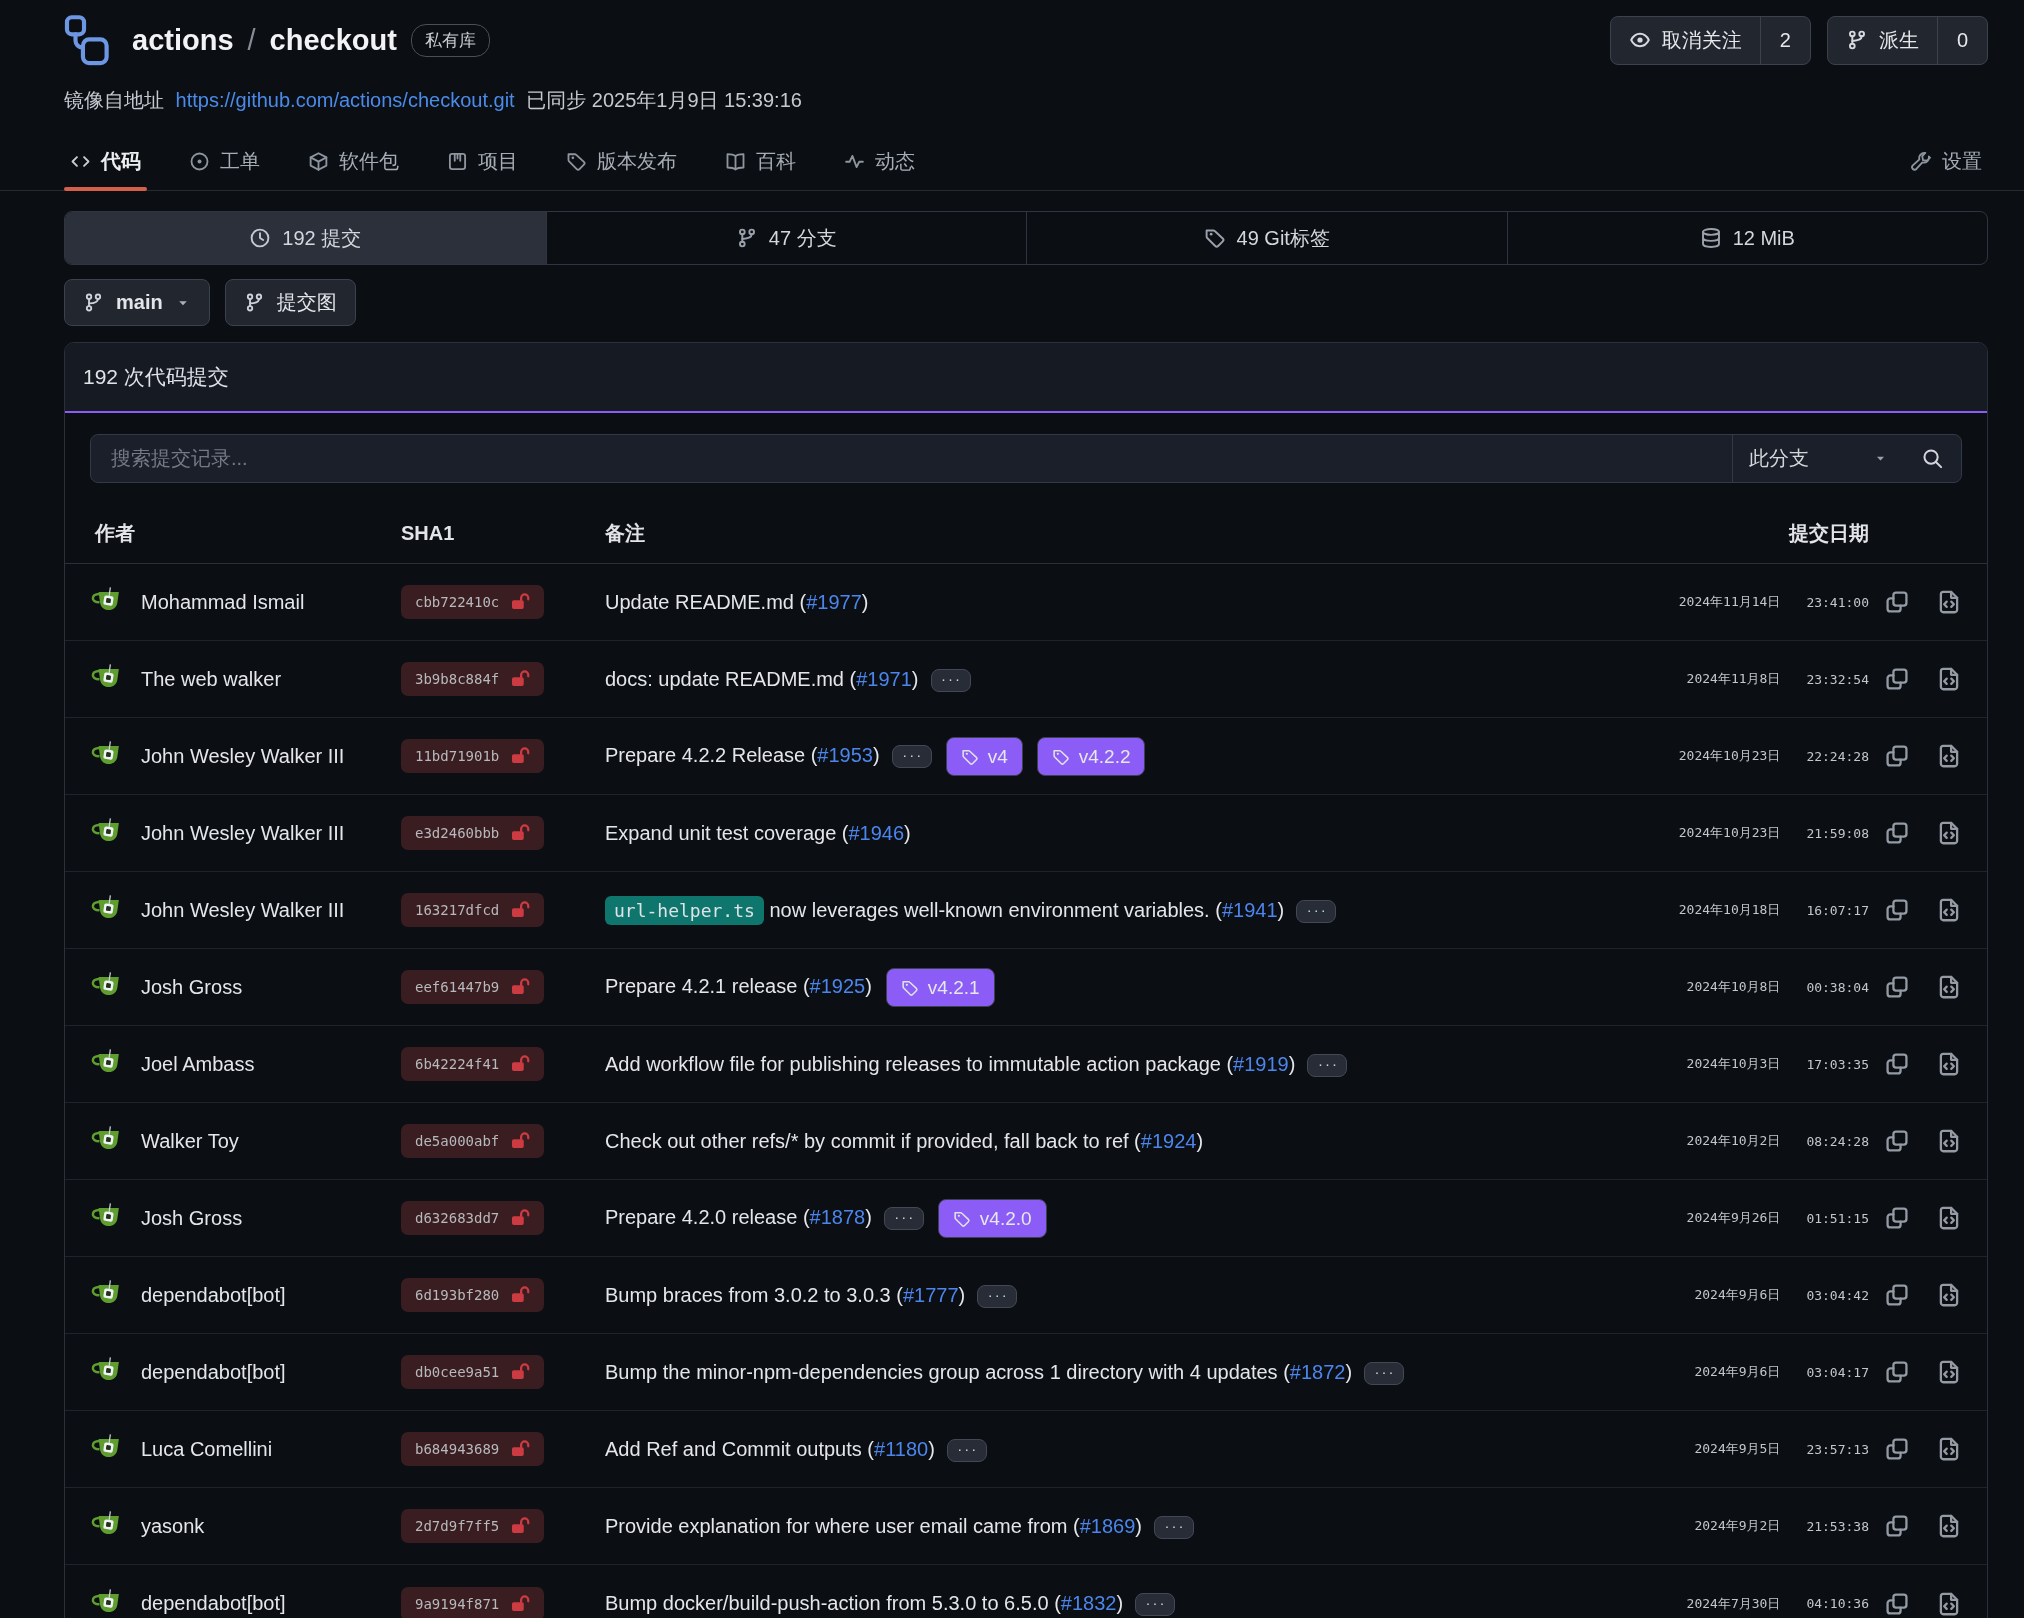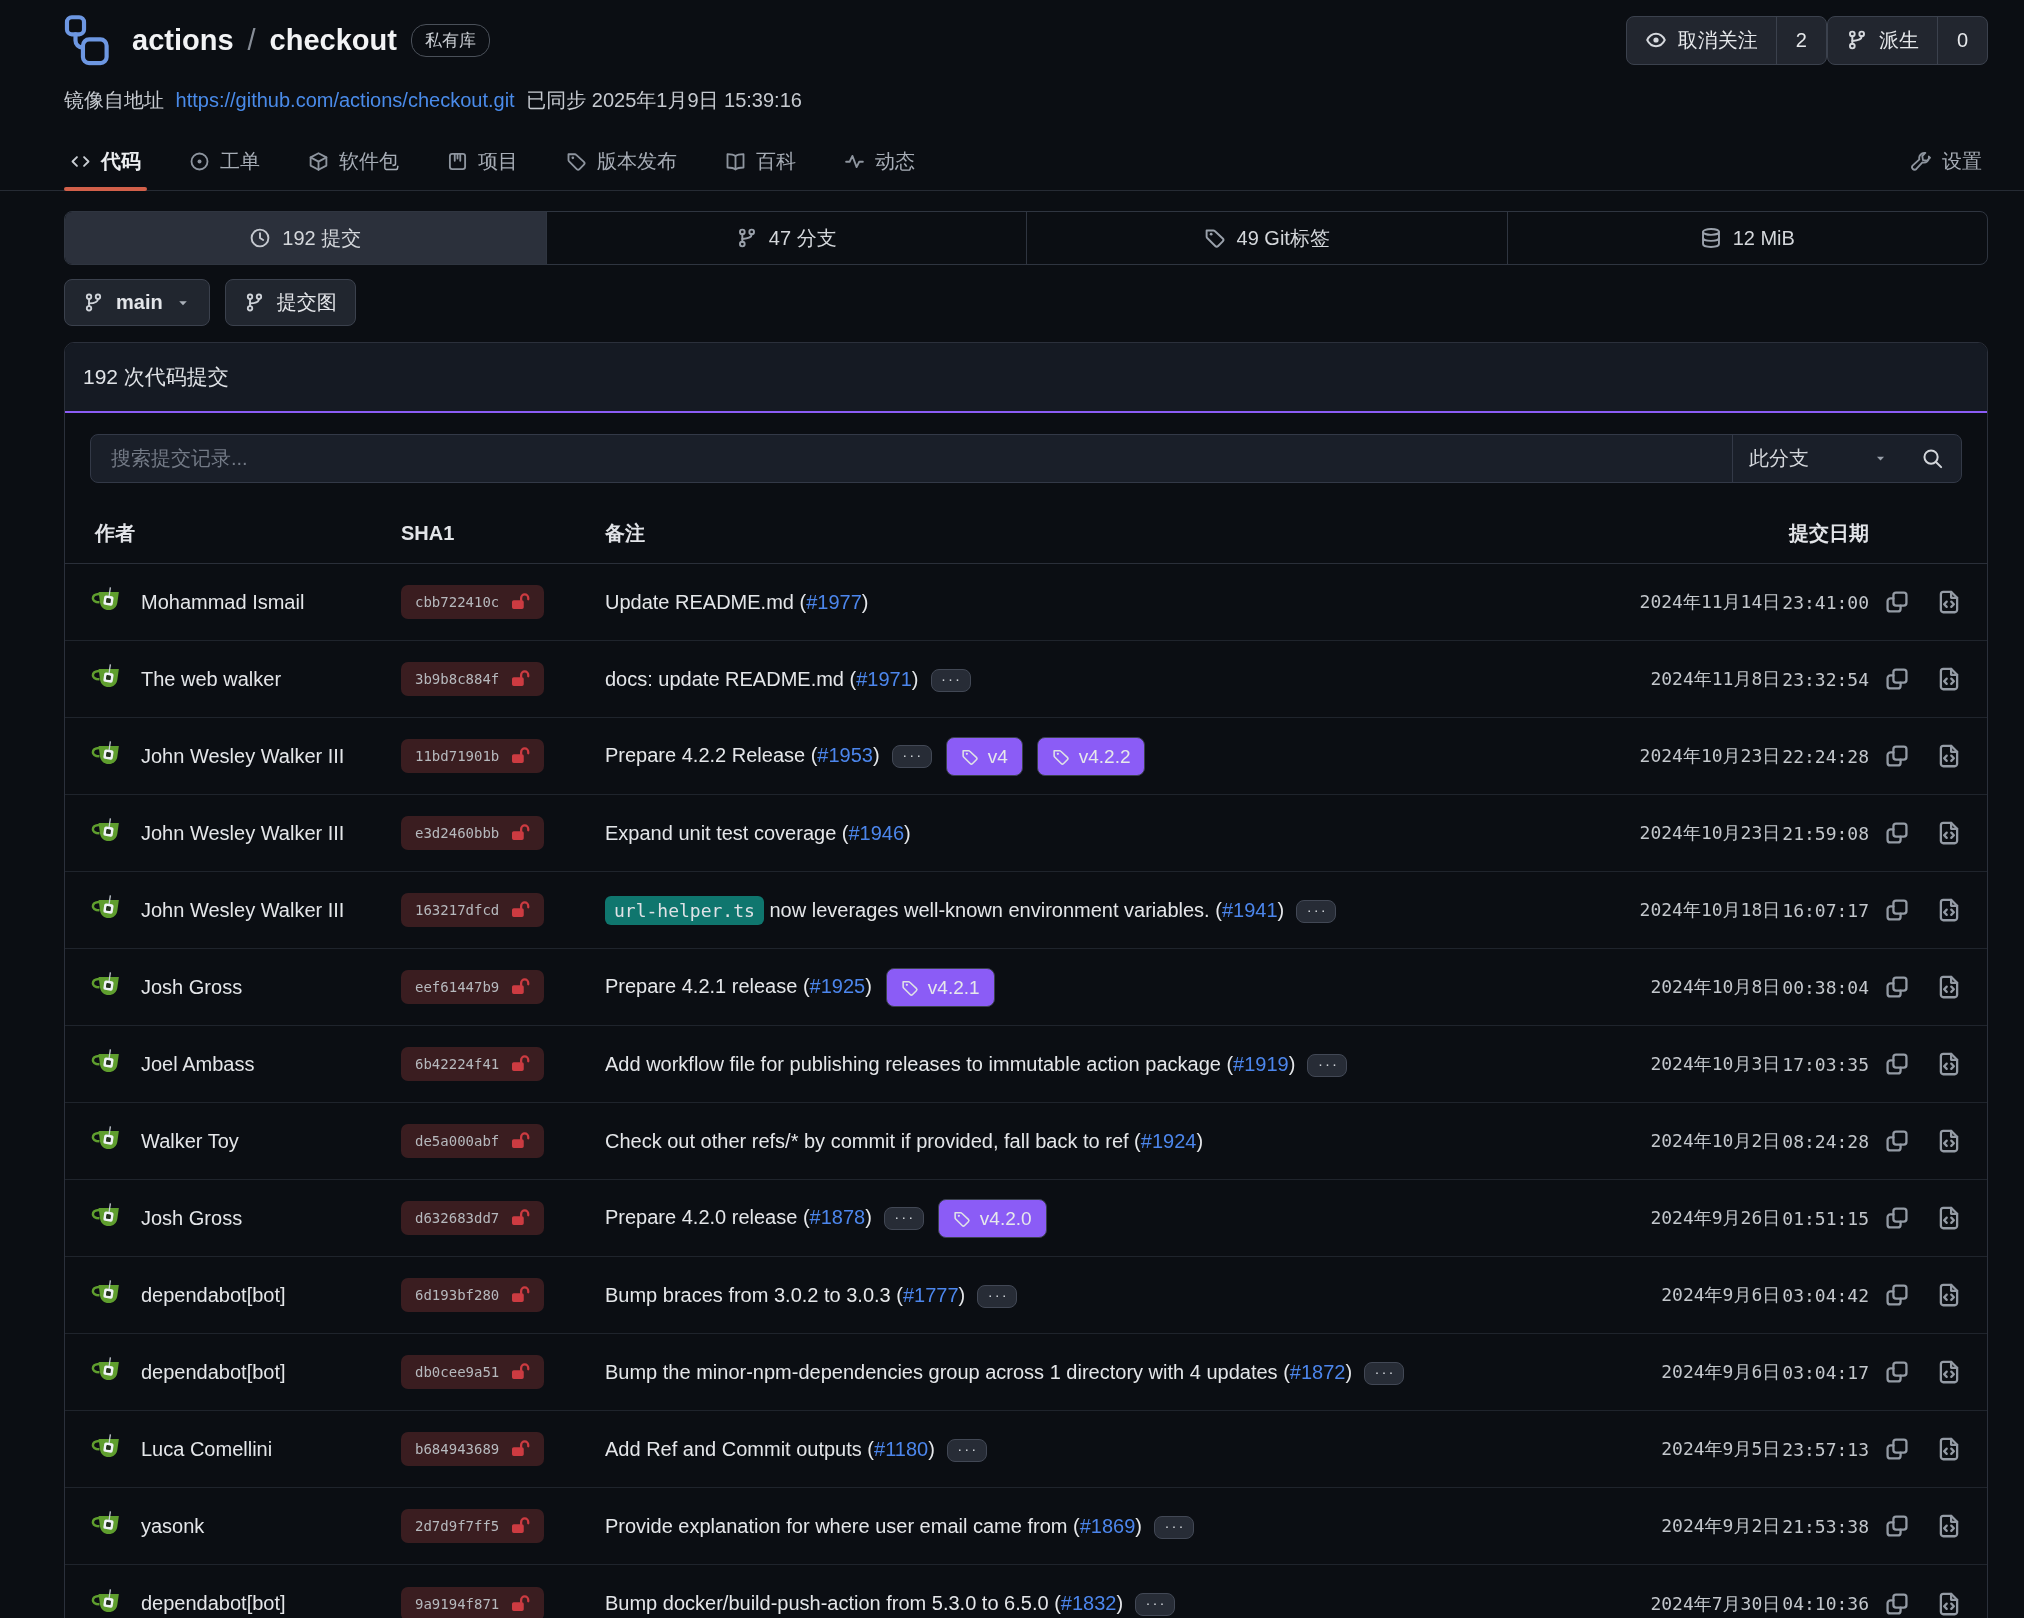--- a/index.html
+++ b/index.html
@@ -16,21 +16,21 @@
 
   .container { padding-left:64px; padding-right:36px; }
 
   
   .top-header { display:flex; align-items:center; padding-top:14px; }
   .site-logo { color:#6d97e2; cursor:pointer; }
   .repo-title { display:flex; align-items:center; gap:14px; margin-left:22px; font-size:29px; }
   .repo-title a { color:#f2f3f5; font-weight:600; text-decoration:none; }
   .repo-title .slash { color:#878d97; font-weight:400; }
   .repo-badge { font-size:17px; color:#c9cdd3; border:1px solid #4a5059; border-radius:15px; padding:4px 13px; font-weight:400; }
-  .header-actions { margin-left:auto; display:flex; }
+  .header-actions { margin-left:auto; display:flex; gap:16px; }
   .hdr-btn { display:flex; align-items:stretch; background:#22262f; border:1px solid #3b414d; border-radius:8px; height:49px; color:#e6e8eb; cursor:pointer; font-size:20px; }
   .hdr-btn .lbl { display:flex; align-items:center; gap:11px; padding:0 18px; }
   .hdr-btn .cnt { display:flex; align-items:center; padding:0 19px; border-left:1px solid #3b414d; }
   .hdr-btn .ic { color:#d6d9de; }
 
   .mirror-line { margin-top:21px; color:#c6cad0; font-size:20px; }
   .mirror-line a { color:#4a8bea; text-decoration:none; margin:0 6px; }
 
   
   .tabs-strip { border-bottom:1px solid #262b34; margin-top:18px; }
@@ -84,21 +84,21 @@
   .sha-text { font-size:14px; color:#b6b9bd; }
   .lock-ic { color:#cc3b41; }
 
   .cell-msg { font-size:20px; color:#e4e6e9; font-weight:500; line-height:39px; padding-right:14px; }
   .pr-link { color:#4c86ec; text-decoration:none; cursor:pointer; }
   .code-chip { background:#0f766e; border-radius:6px; padding:4px 9px; font-size:18px; color:#dfe2e6; }
   .ellipsis-btn { display:inline-flex; align-items:center; justify-content:center; vertical-align:middle; margin-left:12px; height:23px; min-width:40px; background:#272c36; border:1px solid #424855; border-radius:8px; color:#cfd3d8; font-size:15px; letter-spacing:2px; line-height:1; cursor:pointer; padding:0 6px 4px 8px; }
   .tag-chip { display:inline-flex; align-items:center; vertical-align:middle; gap:9px; margin-left:14px; height:39px; padding:0 14px; background:#8b5cf6; border:1px solid #3b414d; border-radius:8px; color:#e6e8eb; font-size:19px; font-weight:400; text-decoration:none; cursor:pointer; }
   .tag-chip .ic { color:#dfe2e6; }
 
-  .cell-date { display:flex; justify-content:flex-end; align-items:center; gap:2px; color:#c3c7cc; font-size:18px; }
+  .cell-date { display:flex; justify-content:flex-end; align-items:center; gap:26px; color:#c3c7cc; font-size:13px; }
   .cell-actions { display:flex; justify-content:flex-end; gap:26px; padding-right:25px; color:#949ba5; }
   .cell-actions .ic { cursor:pointer; }
 
   .defs { position:absolute; width:0; height:0; overflow:hidden; }
 </style>
 </head>
 <body>
 
 <svg class="defs" xmlns="http://www.w3.org/2000/svg">
   <symbol id="i-code" viewBox="0 0 16 16">

